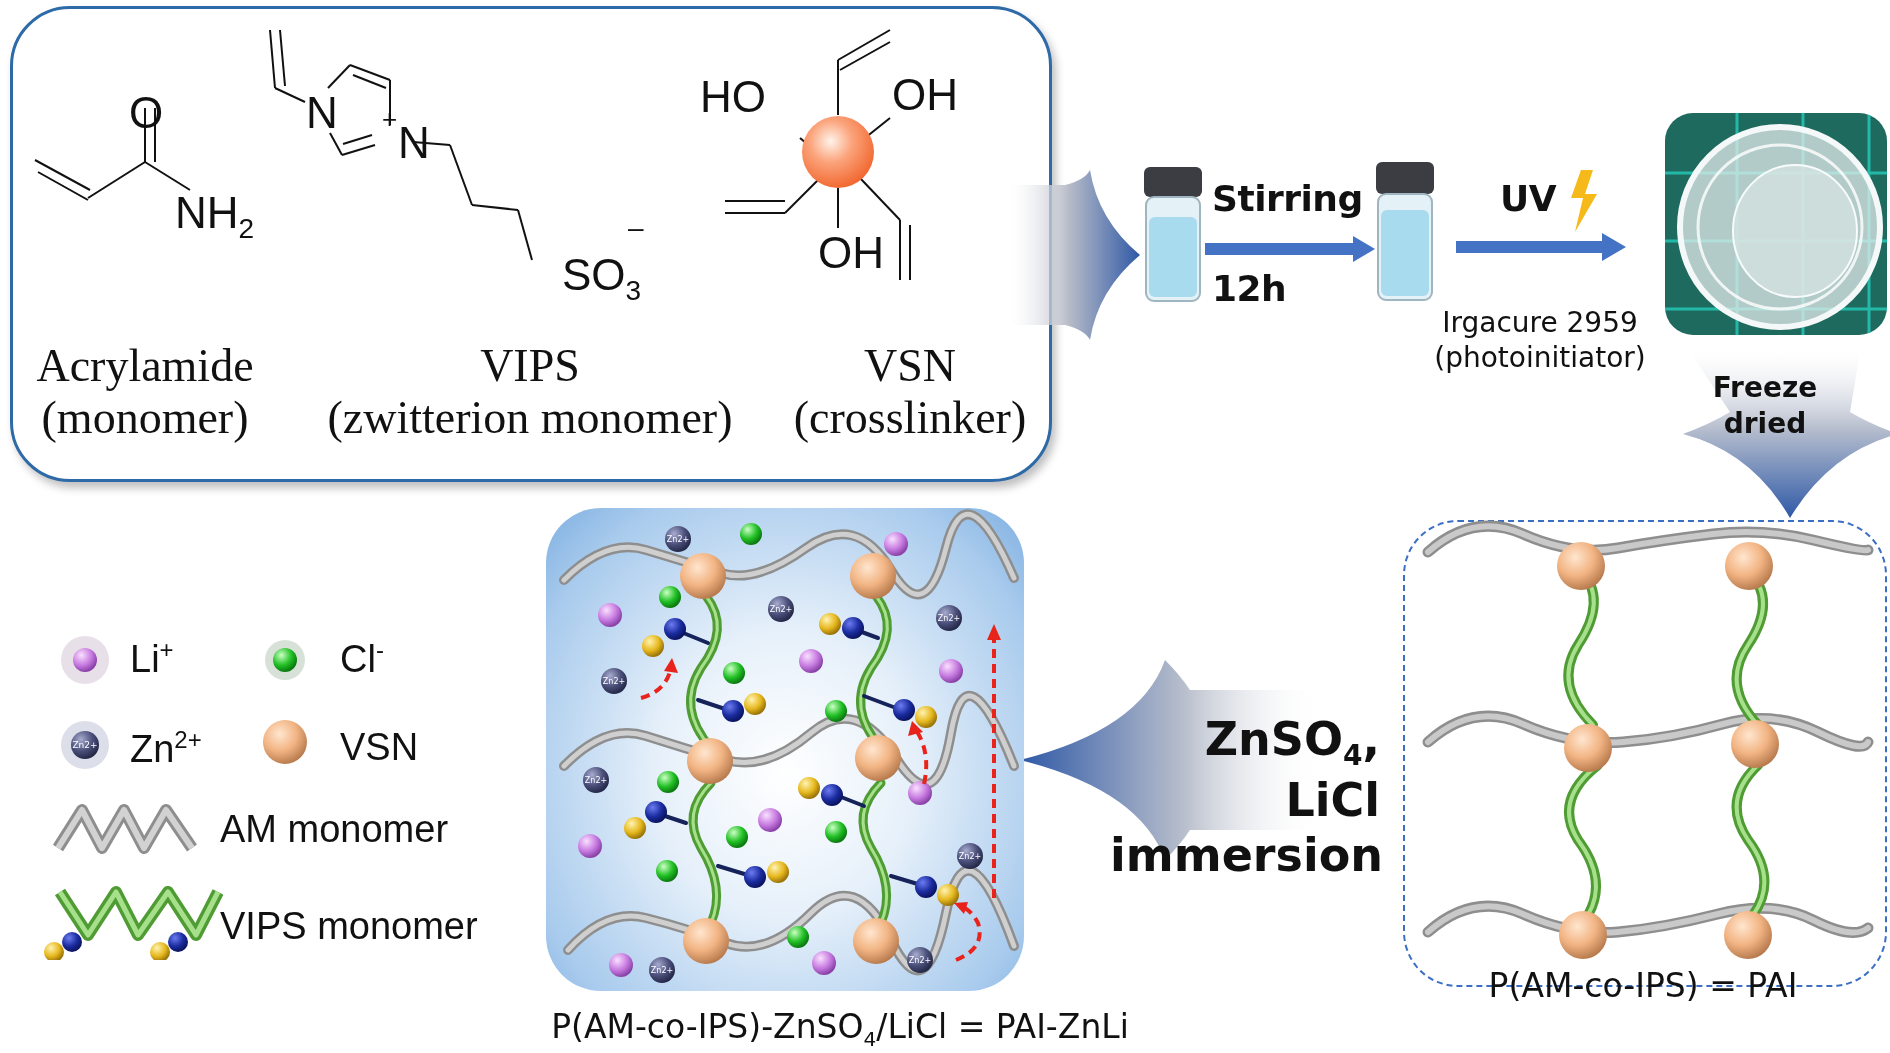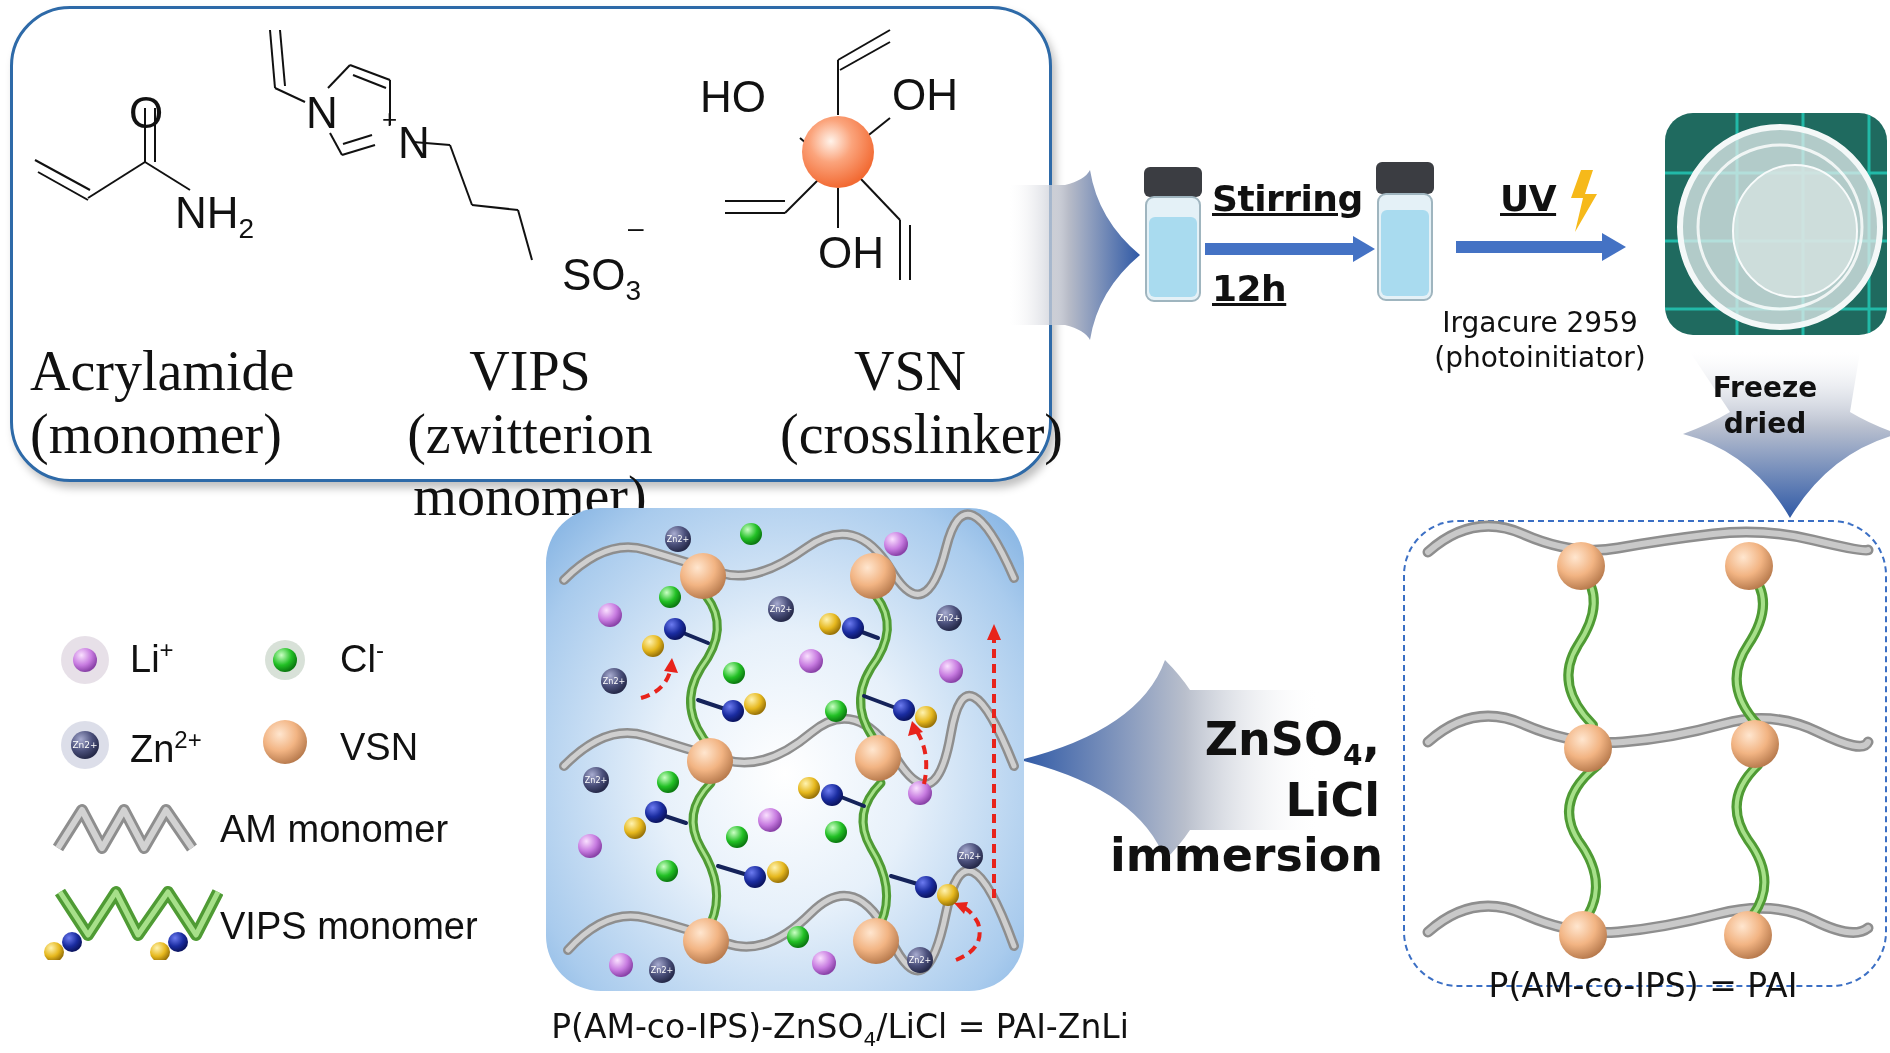--- a/index.html
+++ b/index.html
@@ -2,25 +2,25 @@
 <html><head>
 <meta charset="utf-8">
 <style>
   html, body { margin:0; padding:0; background:#ffffff; }
   body { width:1890px; height:1053px; position:relative; overflow:hidden; font-family:"DejaVu Sans", sans-serif; color:#111; }
   .abs { position:absolute; }
   .bold { font-weight:bold; }
 
   
   #reagent-box { left:10px; top:6px; width:1036px; height:470px; border:3px solid #2e6aa8; border-radius:60px; box-shadow:4px 6px 8px rgba(0,0,0,0.25); background:#fff; }
-  .chem-label { font-family:"Liberation Serif", serif; font-size:56px; text-align:center; line-height:1.12; }
+  .chem-label { font-family:"Liberation Serif", serif; font-size:46px; text-align:center; line-height:1.12; }
   .atom { font-family:"Liberation Sans", sans-serif; font-size:44px; position:absolute; }
   .sub { font-size:28px; vertical-align:-10px; }
 
-  .step-text { font-family:"DejaVu Sans", sans-serif; font-weight:bold; font-size:36px; position:absolute; letter-spacing:-0.5px;text-decoration:underline; }
+  .step-text { font-family:"DejaVu Sans", sans-serif; font-weight:bold; font-size:36px; position:absolute; letter-spacing:-0.5px; }
   .step-small { font-family:"DejaVu Sans", sans-serif; font-weight:normal; font-size:28px; position:absolute; text-align:center; line-height:1.25; }
 
   .legend-text { font-family:Liberation Sans, sans-serif; font-size:38px; position:absolute; }
   .caption { font-family:"DejaVu Sans", sans-serif; font-size:33px; position:absolute; text-align:center; white-space:nowrap; }
 
   #gel-panel { left:546px; top:508px; width:478px; height:483px; border-radius:55px;
      background: radial-gradient(ellipse at 50% 55%, #ffffff 0%, #e6f0fa 38%, #a9cbed 80%, #7eafe1 100%); }
   #pai-panel { left:1403px; top:520px; width:480px; height:463px; border:2px dashed #3b6fc4; border-radius:55px; }
   #photo { left:1665px; top:113px; width:222px; height:222px; border-radius:28px; overflow:hidden; background:#1f6a5f; }
 </style>

